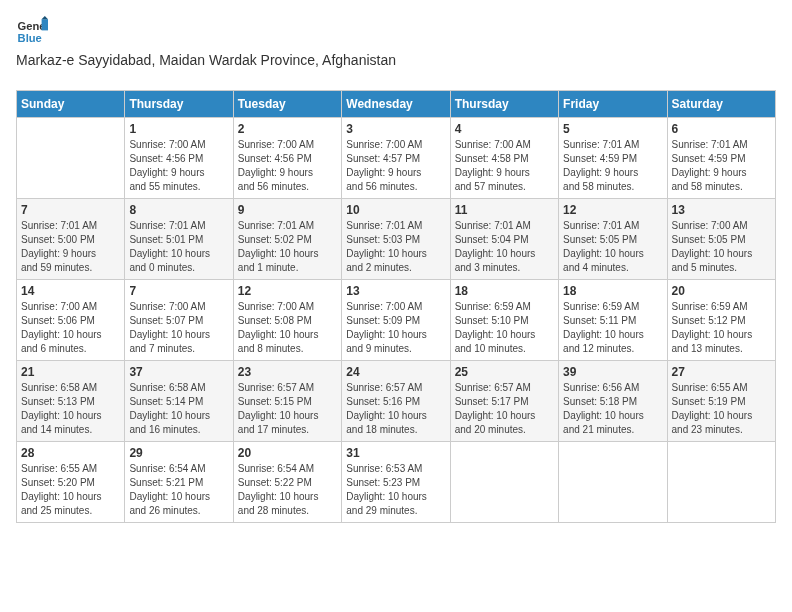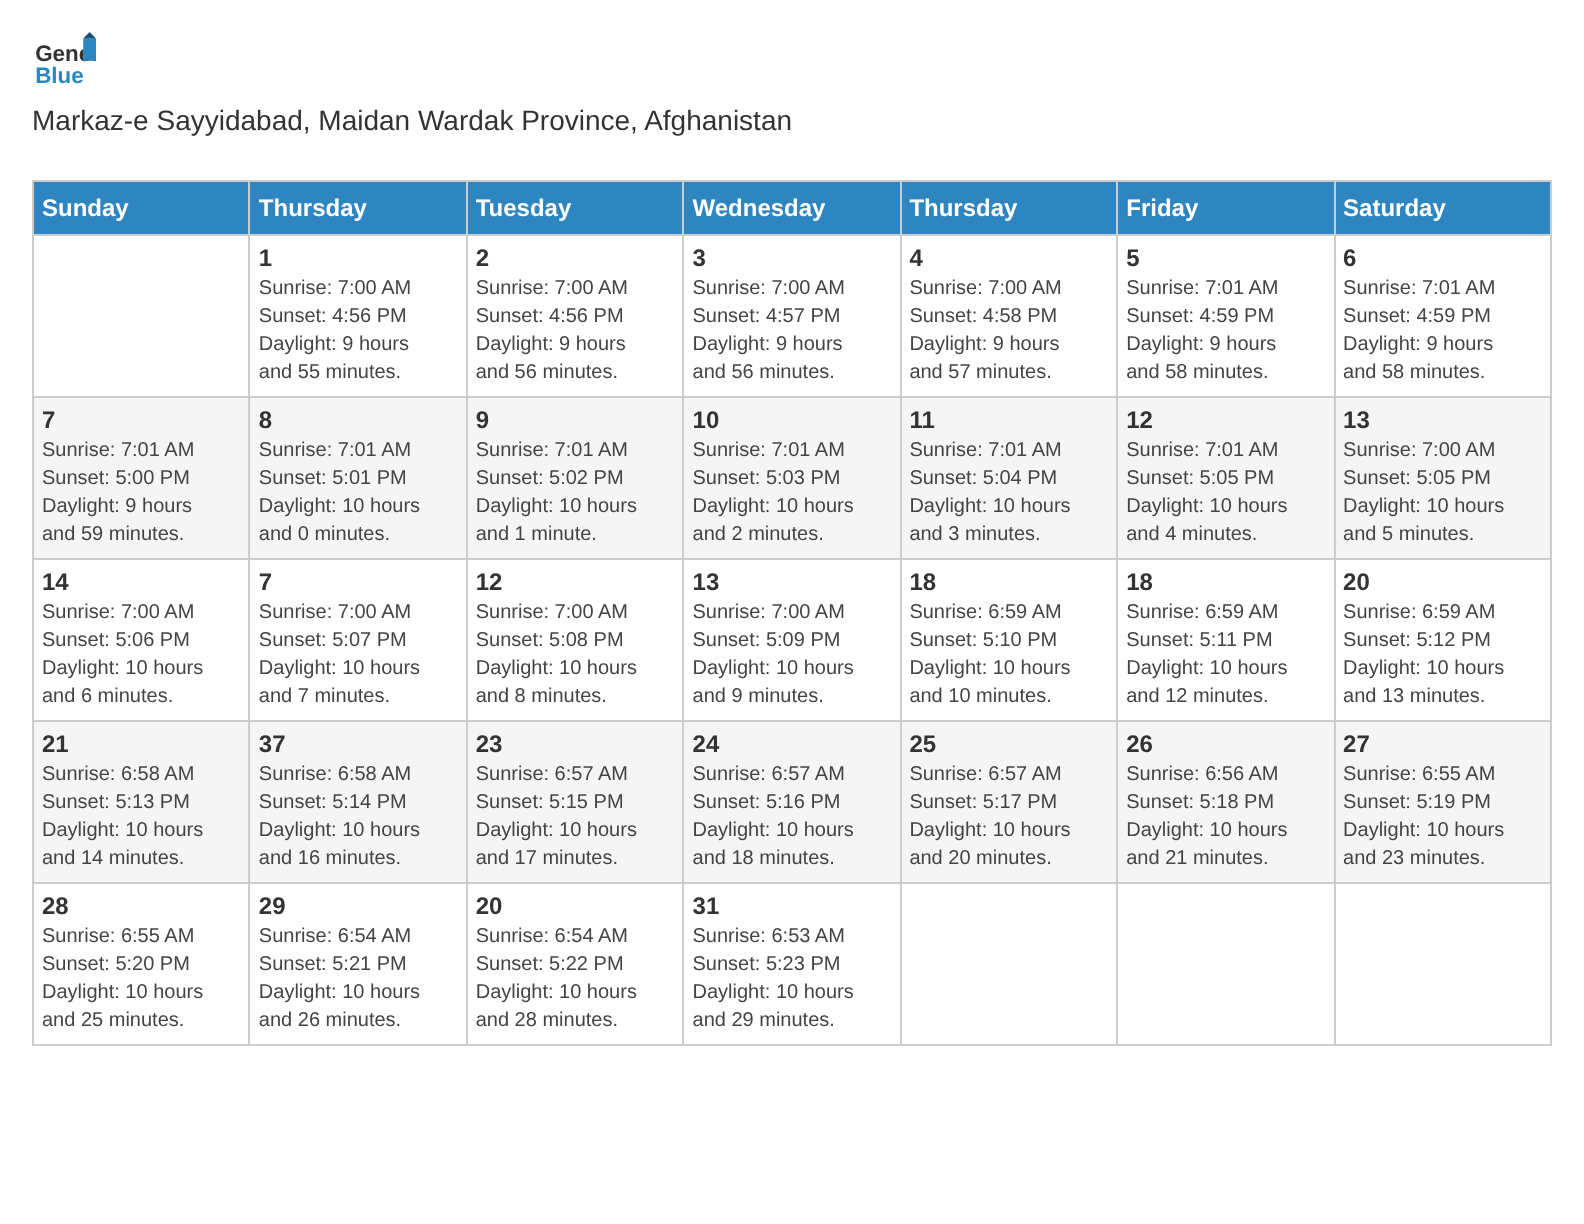--- a/index.html
+++ b/index.html
@@ -213,21 +213,21 @@
         </td>
         <td>
           <span class="day-number">24</span>
           <div class="day-info">Sunrise: 6:57 AM<br>Sunset: 5:16 PM<br>Daylight: 10 hours<br>and 18 minutes.</div>
         </td>
         <td>
           <span class="day-number">25</span>
           <div class="day-info">Sunrise: 6:57 AM<br>Sunset: 5:17 PM<br>Daylight: 10 hours<br>and 20 minutes.</div>
         </td>
         <td>
-          <span class="day-number">26</span>
+          <span class="day-number">39</span>
           <div class="day-info">Sunrise: 6:56 AM<br>Sunset: 5:18 PM<br>Daylight: 10 hours<br>and 21 minutes.</div>
         </td>
         <td>
           <span class="day-number">27</span>
           <div class="day-info">Sunrise: 6:55 AM<br>Sunset: 5:19 PM<br>Daylight: 10 hours<br>and 23 minutes.</div>
         </td>
       </tr>
       <tr>
         <td>
           <span class="day-number">28</span>

